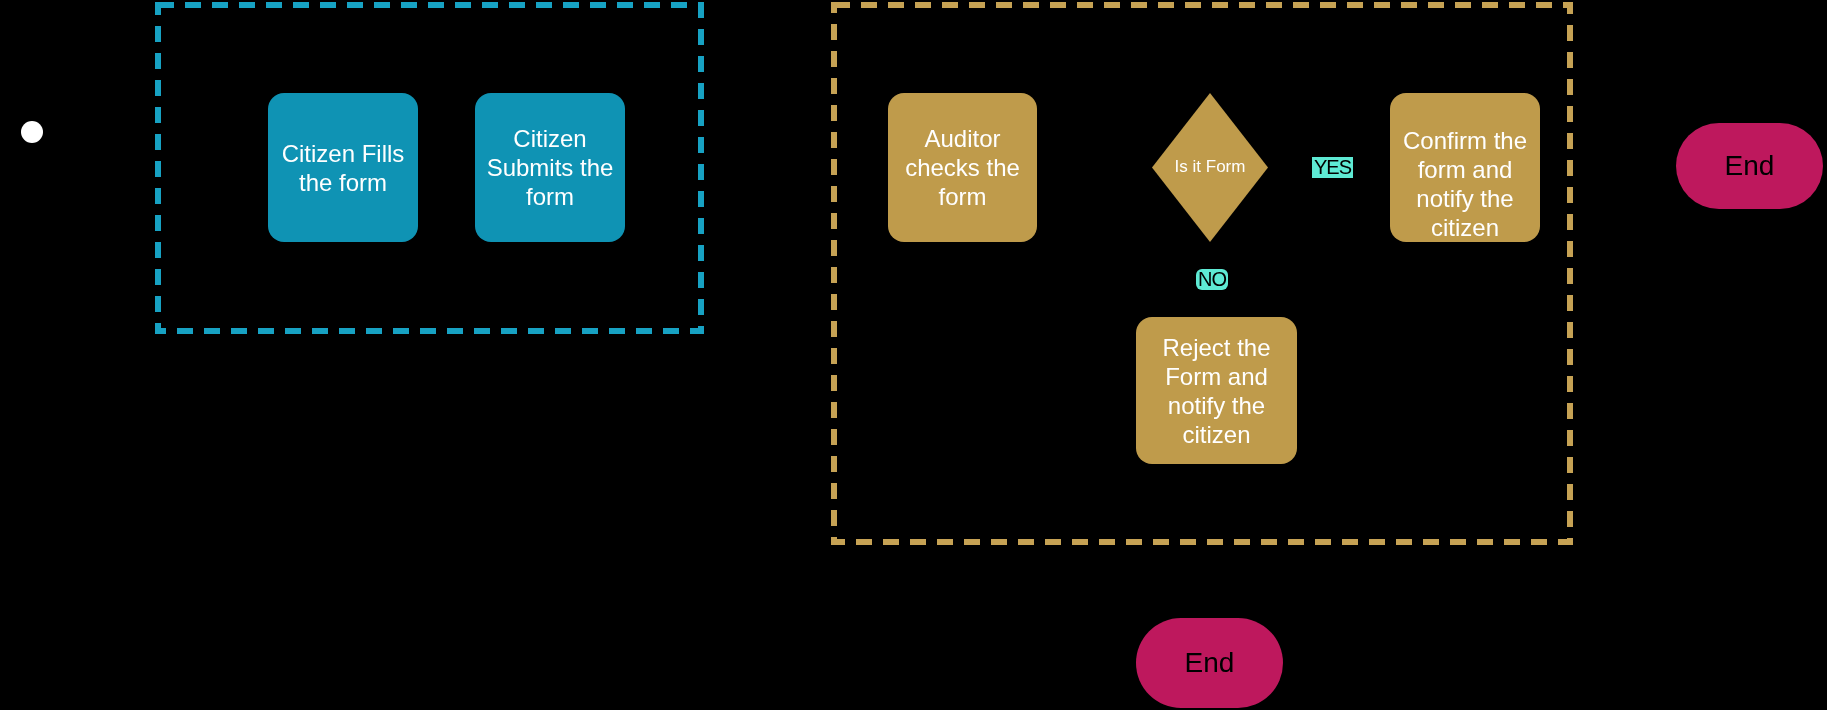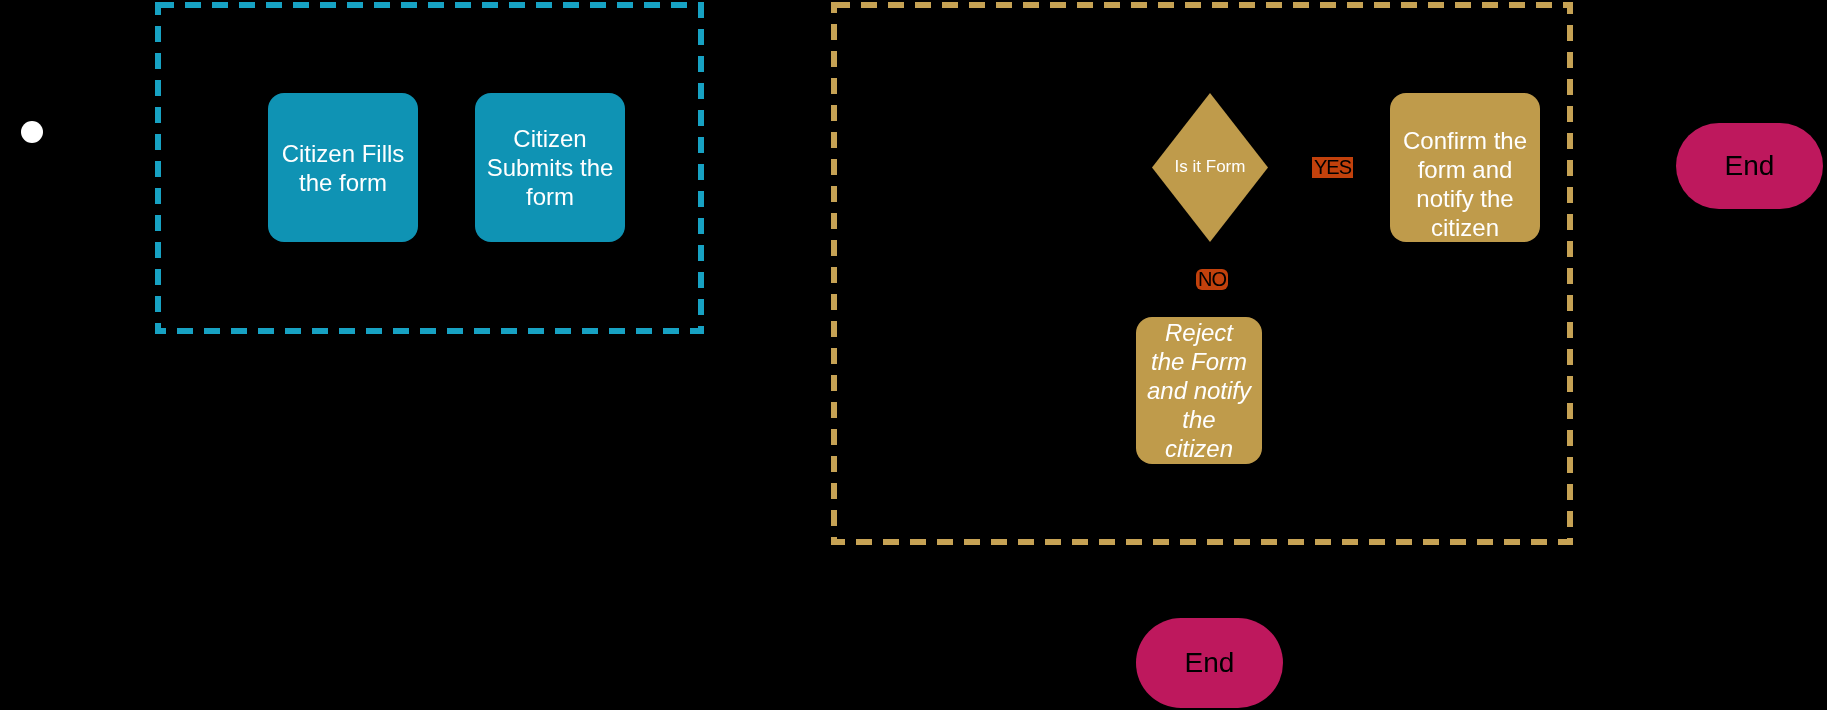--- a/index.html
+++ b/index.html
@@ -55,36 +55,36 @@
     line-height: 29px;
     padding: 0 10px;
   }
   .process.teal { background: #0f93b4; }
   .process.gold { background: #bf9b4b; }
 
   .box-fill    { left: 220px;  top: 93px; margin-left: 48px; }
   .box-submit  { left: 475px;  top: 93px; }
   .box-auditor { left: 888px;  top: 93px; width: 149px; }
   .box-confirm { left: 1390px; top: 93px; align-items: flex-end; }
-  .box-reject  { left: 1136px; top: 317px; width: 126px; height: 147px; font-style: italic; }
+  .box-reject  { left: 1136px; top: 317px; width: 161px; height: 147px; }
 
   .diamond {
     left: 1152px;
     top: 93px;
     width: 116px;
     height: 149px;
     background: #bf9b4b;
     clip-path: polygon(50% 0, 100% 50%, 50% 100%, 0 50%);
     color: #ffffff;
     font-size: 17px;
     line-height: 1.1;
   }
   .edge-label {
     position: absolute;
-    background: #c2410c;
+    background: #5eead4;
     color: #000000;
     font-size: 20px;
     line-height: 21px;
     letter-spacing: -1px;
     padding: 0 2px;
   }
   .label-yes { left: 1312px; top: 157px; }
   .label-no  { left: 1196px; top: 269px; border-radius: 6px; }
 
   .end-node {
@@ -108,20 +108,23 @@
   <div class="node start-circle"></div>
 
   <div class="node process teal box-fill">
     <span>Citizen Fills the form</span>
   </div>
 
   <div class="node process teal box-submit">
     <span>Citizen Submits the form</span>
   </div>
 
+  <div class="node process gold box-auditor">
+    <span>Auditor checks the form</span>
+  </div>
 
   <div class="node diamond">
     <span>Is it Form</span>
   </div>
 
   <div class="edge-label label-yes">YES</div>
 
   <div class="edge-label label-no">NO</div>
 
   <div class="node process gold box-confirm">

